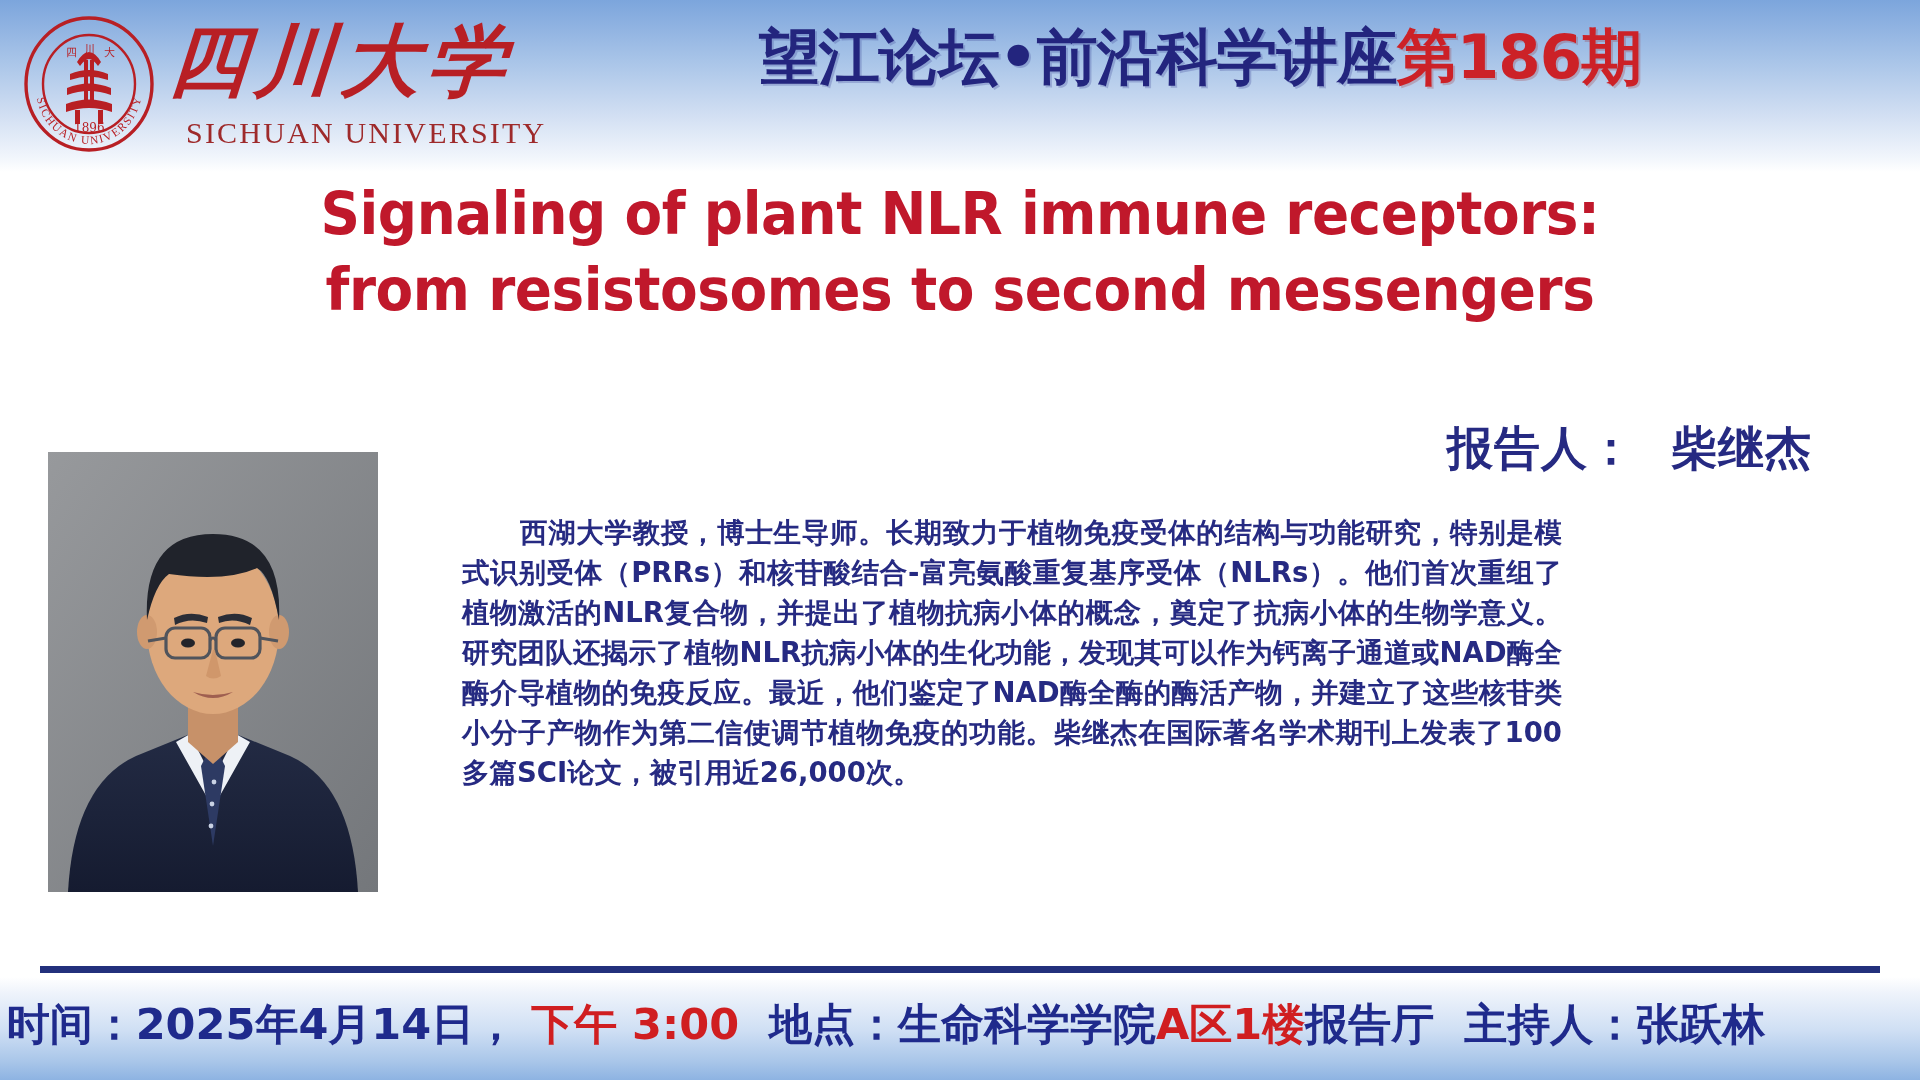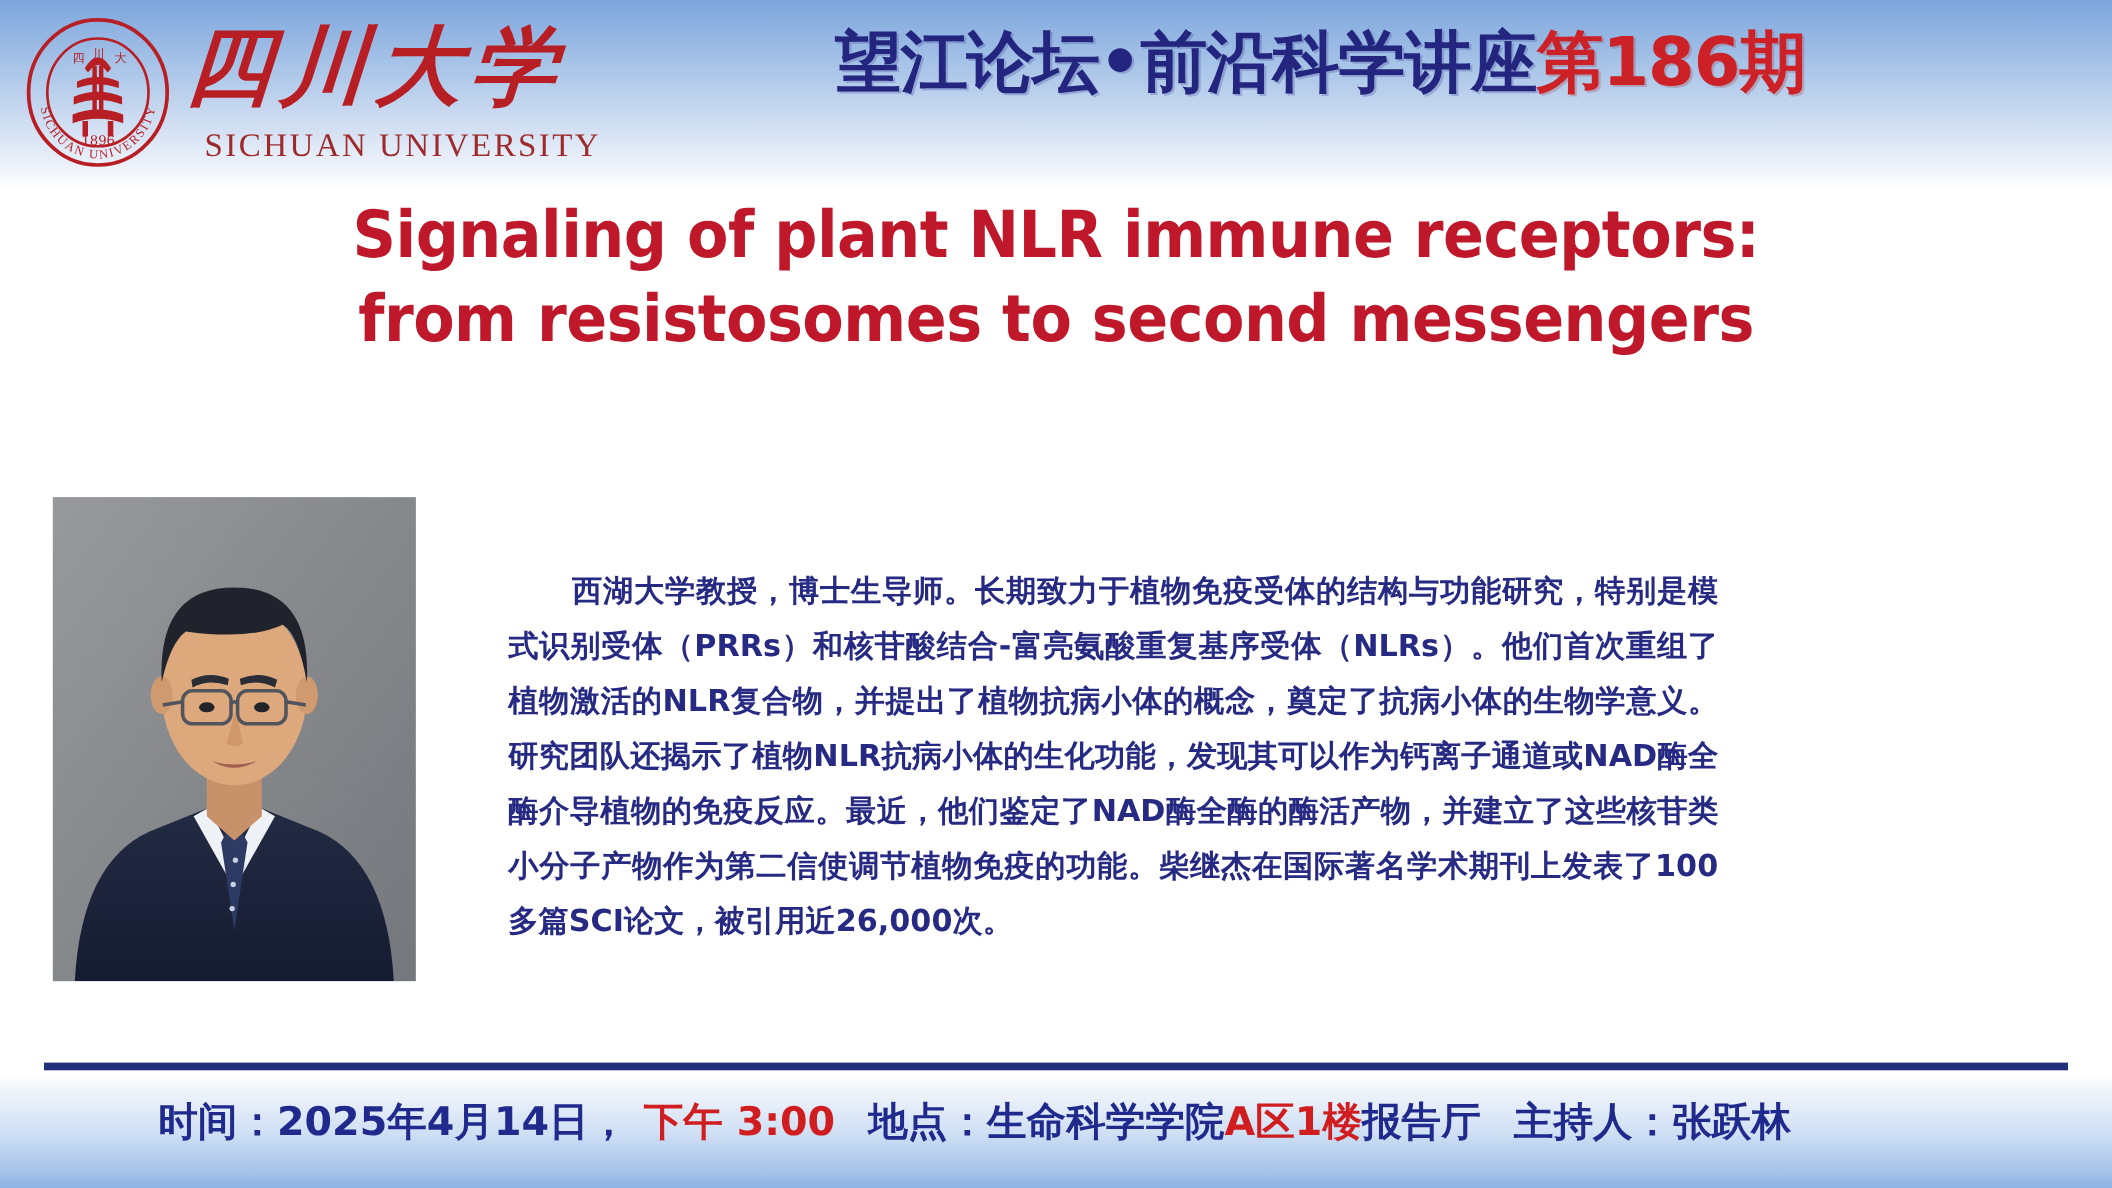--- a/index.html
+++ b/index.html
@@ -94,21 +94,21 @@
   }
   .photo svg { display: block; }
 
   
   .bio {
     position: absolute; left: 462px; top: 512px;
     width: 1100px;
     font-family: "DejaVu Sans", "Liberation Sans", sans-serif;
     font-size: 27.5px;
     font-weight: bold;
-    line-height: 50px;
+    line-height: 40px;
     color: #262a82;
     text-align: justify;
     text-indent: 58px;
     letter-spacing: 0px;
   }
 
   
   .rule {
     position: absolute; left: 40px; top: 966px;
     width: 1840px; height: 7px;
@@ -118,21 +118,21 @@
     position: absolute; left: 0; top: 977px;
     width: 1920px; height: 103px;
     background: linear-gradient(to bottom, #ffffff 0%, #eef3fb 16%, #cfdff4 52%, #a9c6e9 82%, #8db3e2 100%);
   }
   .footer-text {
     position: absolute; left: 0; top: 996px;
     width: 1772px;
     text-align: center;
     white-space: nowrap;
     font-family: "DejaVu Sans", "Liberation Sans", sans-serif;
-    font-size: 36px; font-weight: bold;
+    font-size: 43px; font-weight: bold;
     color: #1f2a8c;
     letter-spacing: 0px;
   }
   .footer-text .red { color: #d01e20; }
   .footer-text .gap { display: inline-block; width: 30px; }
   .footer-text .gap-s { display: inline-block; width: 14px; }
 </style>
 </head>
 <body>
 
@@ -176,20 +176,23 @@
     <div class="banner-title">
       <span class="nav">望江论坛•前沿科学讲座</span><span class="red">第186期</span>
     </div>
   </div>
 
   <div class="main-title">
     <span class="ln">Signaling of plant NLR immune receptors:</span>
     <span class="ln">from resistosomes to second messengers</span>
   </div>
 
+  <div class="speaker-line">
+    <span>报告人：</span><span class="nm">柴继杰</span>
+  </div>
 
   <div class="photo">
     <svg width="330" height="440" viewBox="0 0 330 440">
       <defs>
         <linearGradient id="bgG" x1="0" y1="0" x2="1" y2="1">
           <stop offset="0%" stop-color="#97999c"></stop>
           <stop offset="100%" stop-color="#74777b"></stop>
         </linearGradient>
         <linearGradient id="suitG" x1="0" y1="0" x2="0" y2="1">
           <stop offset="0%" stop-color="#232b44"></stop>

